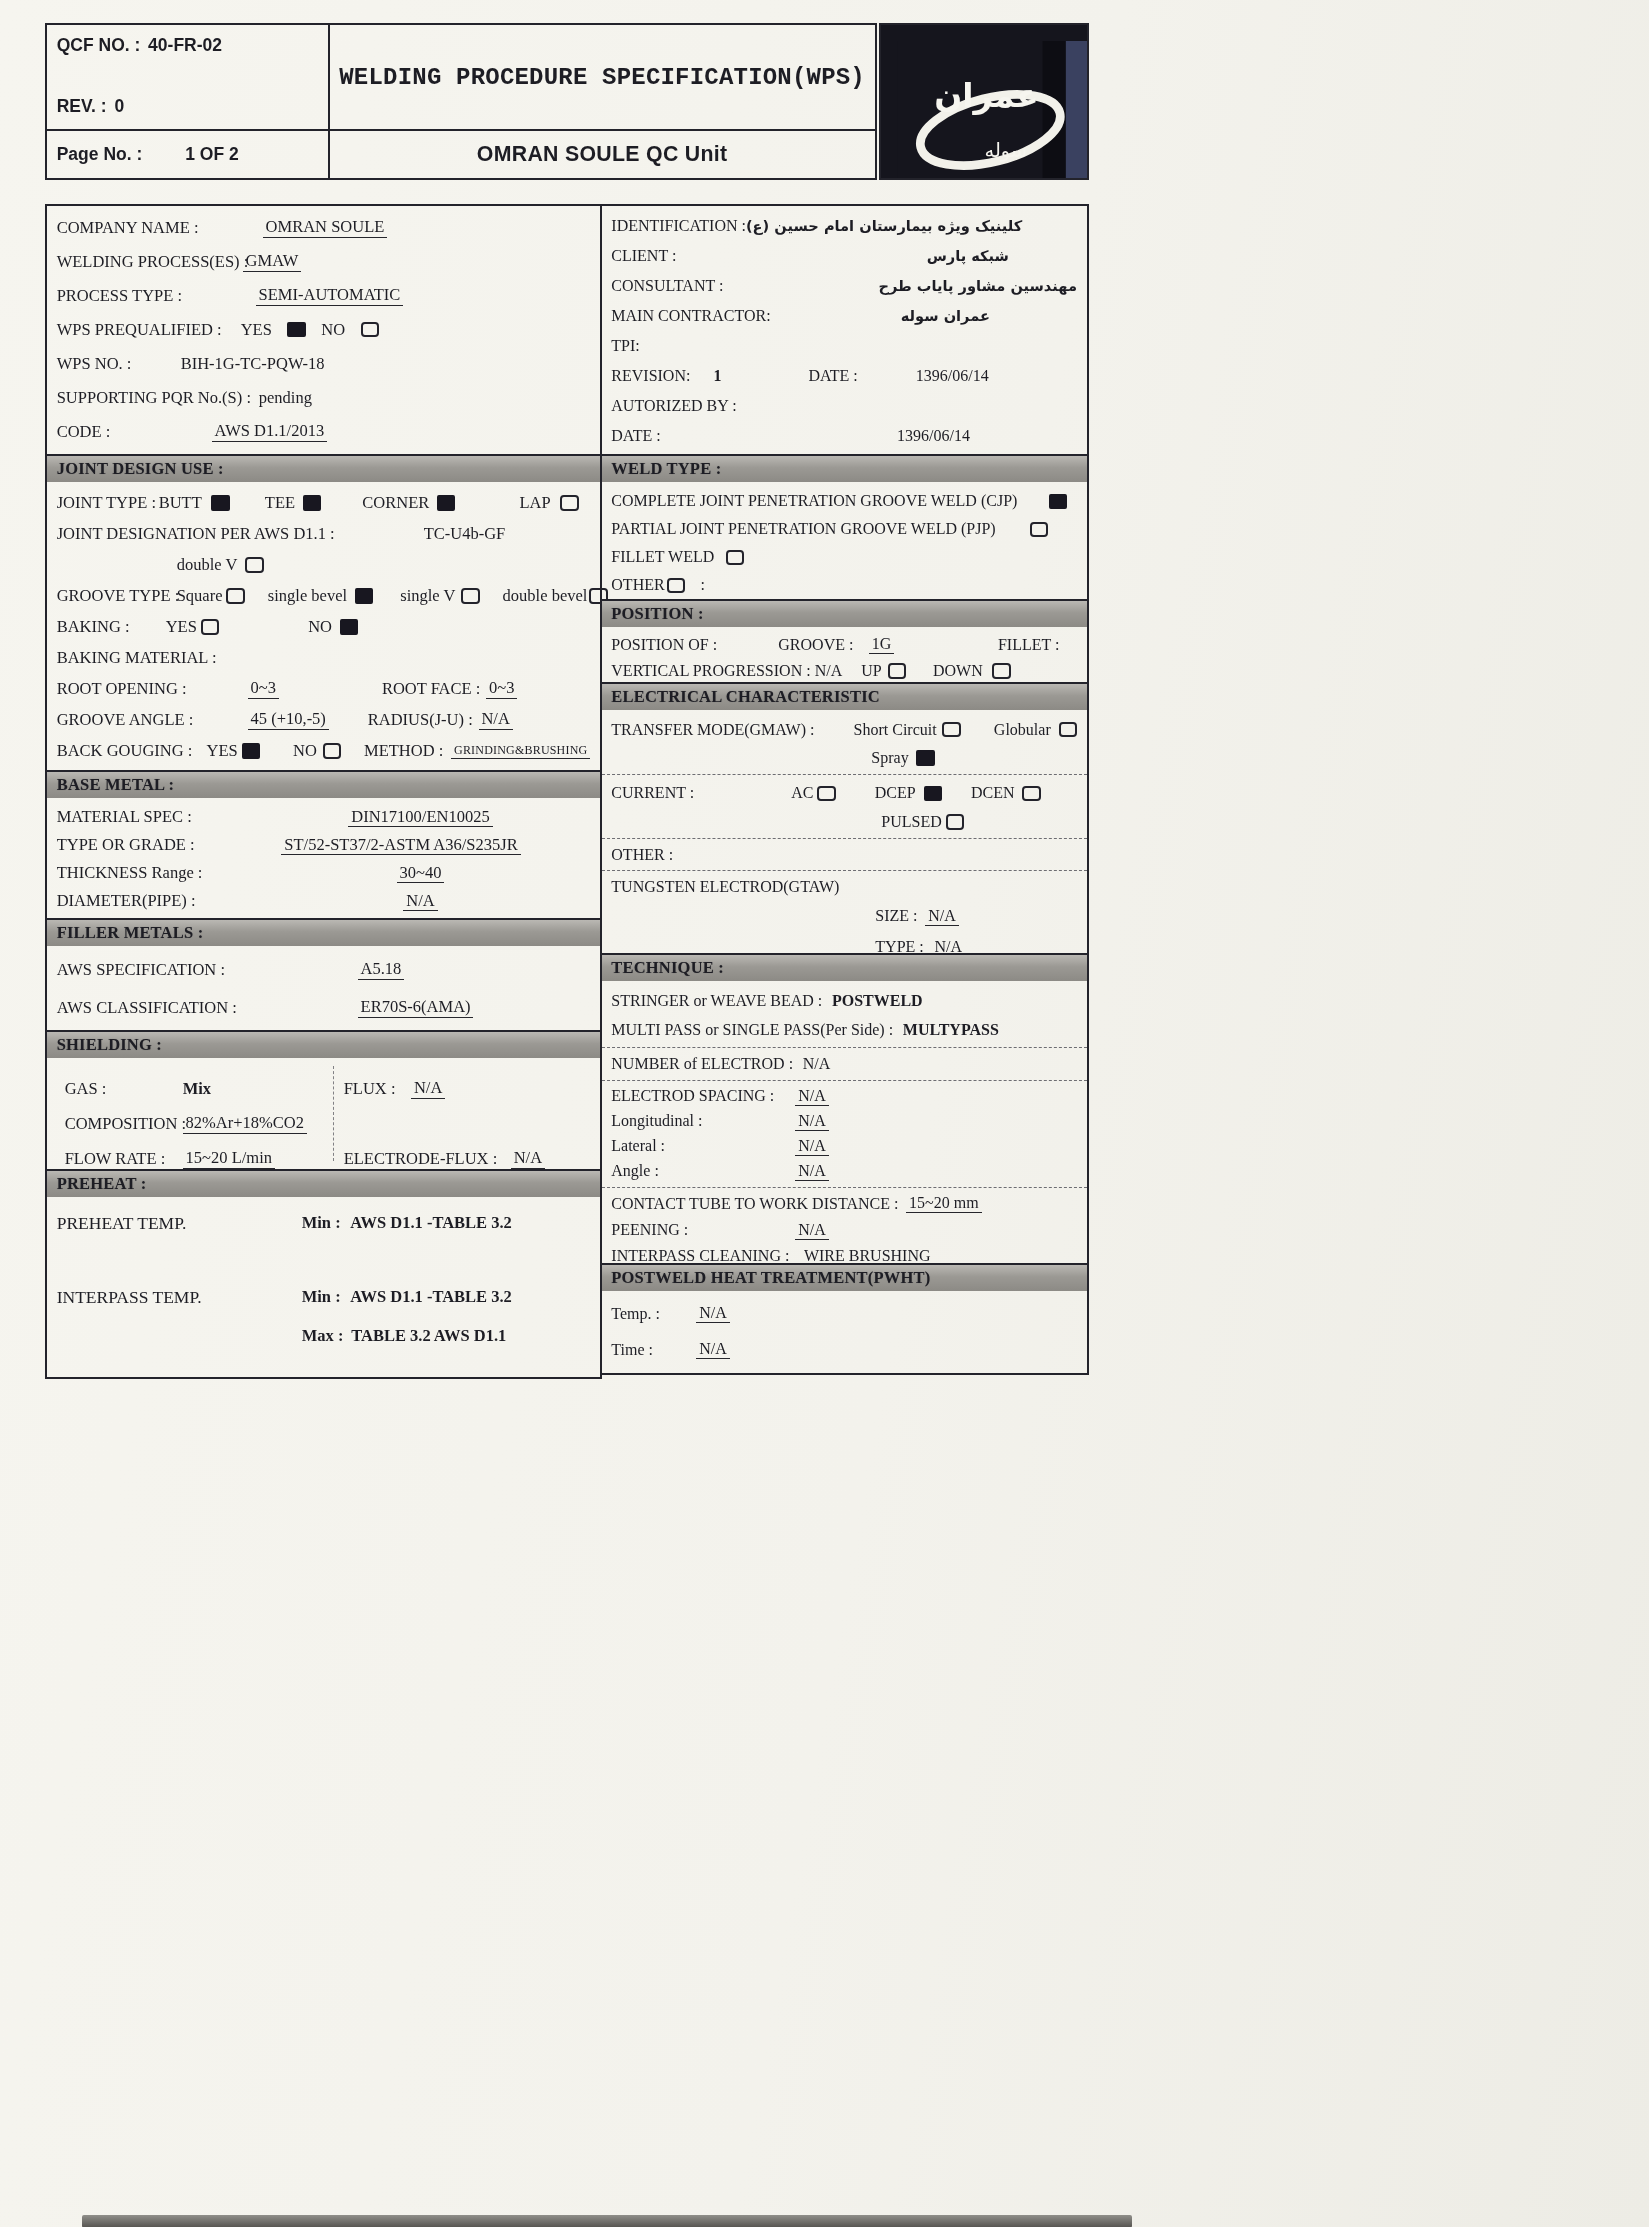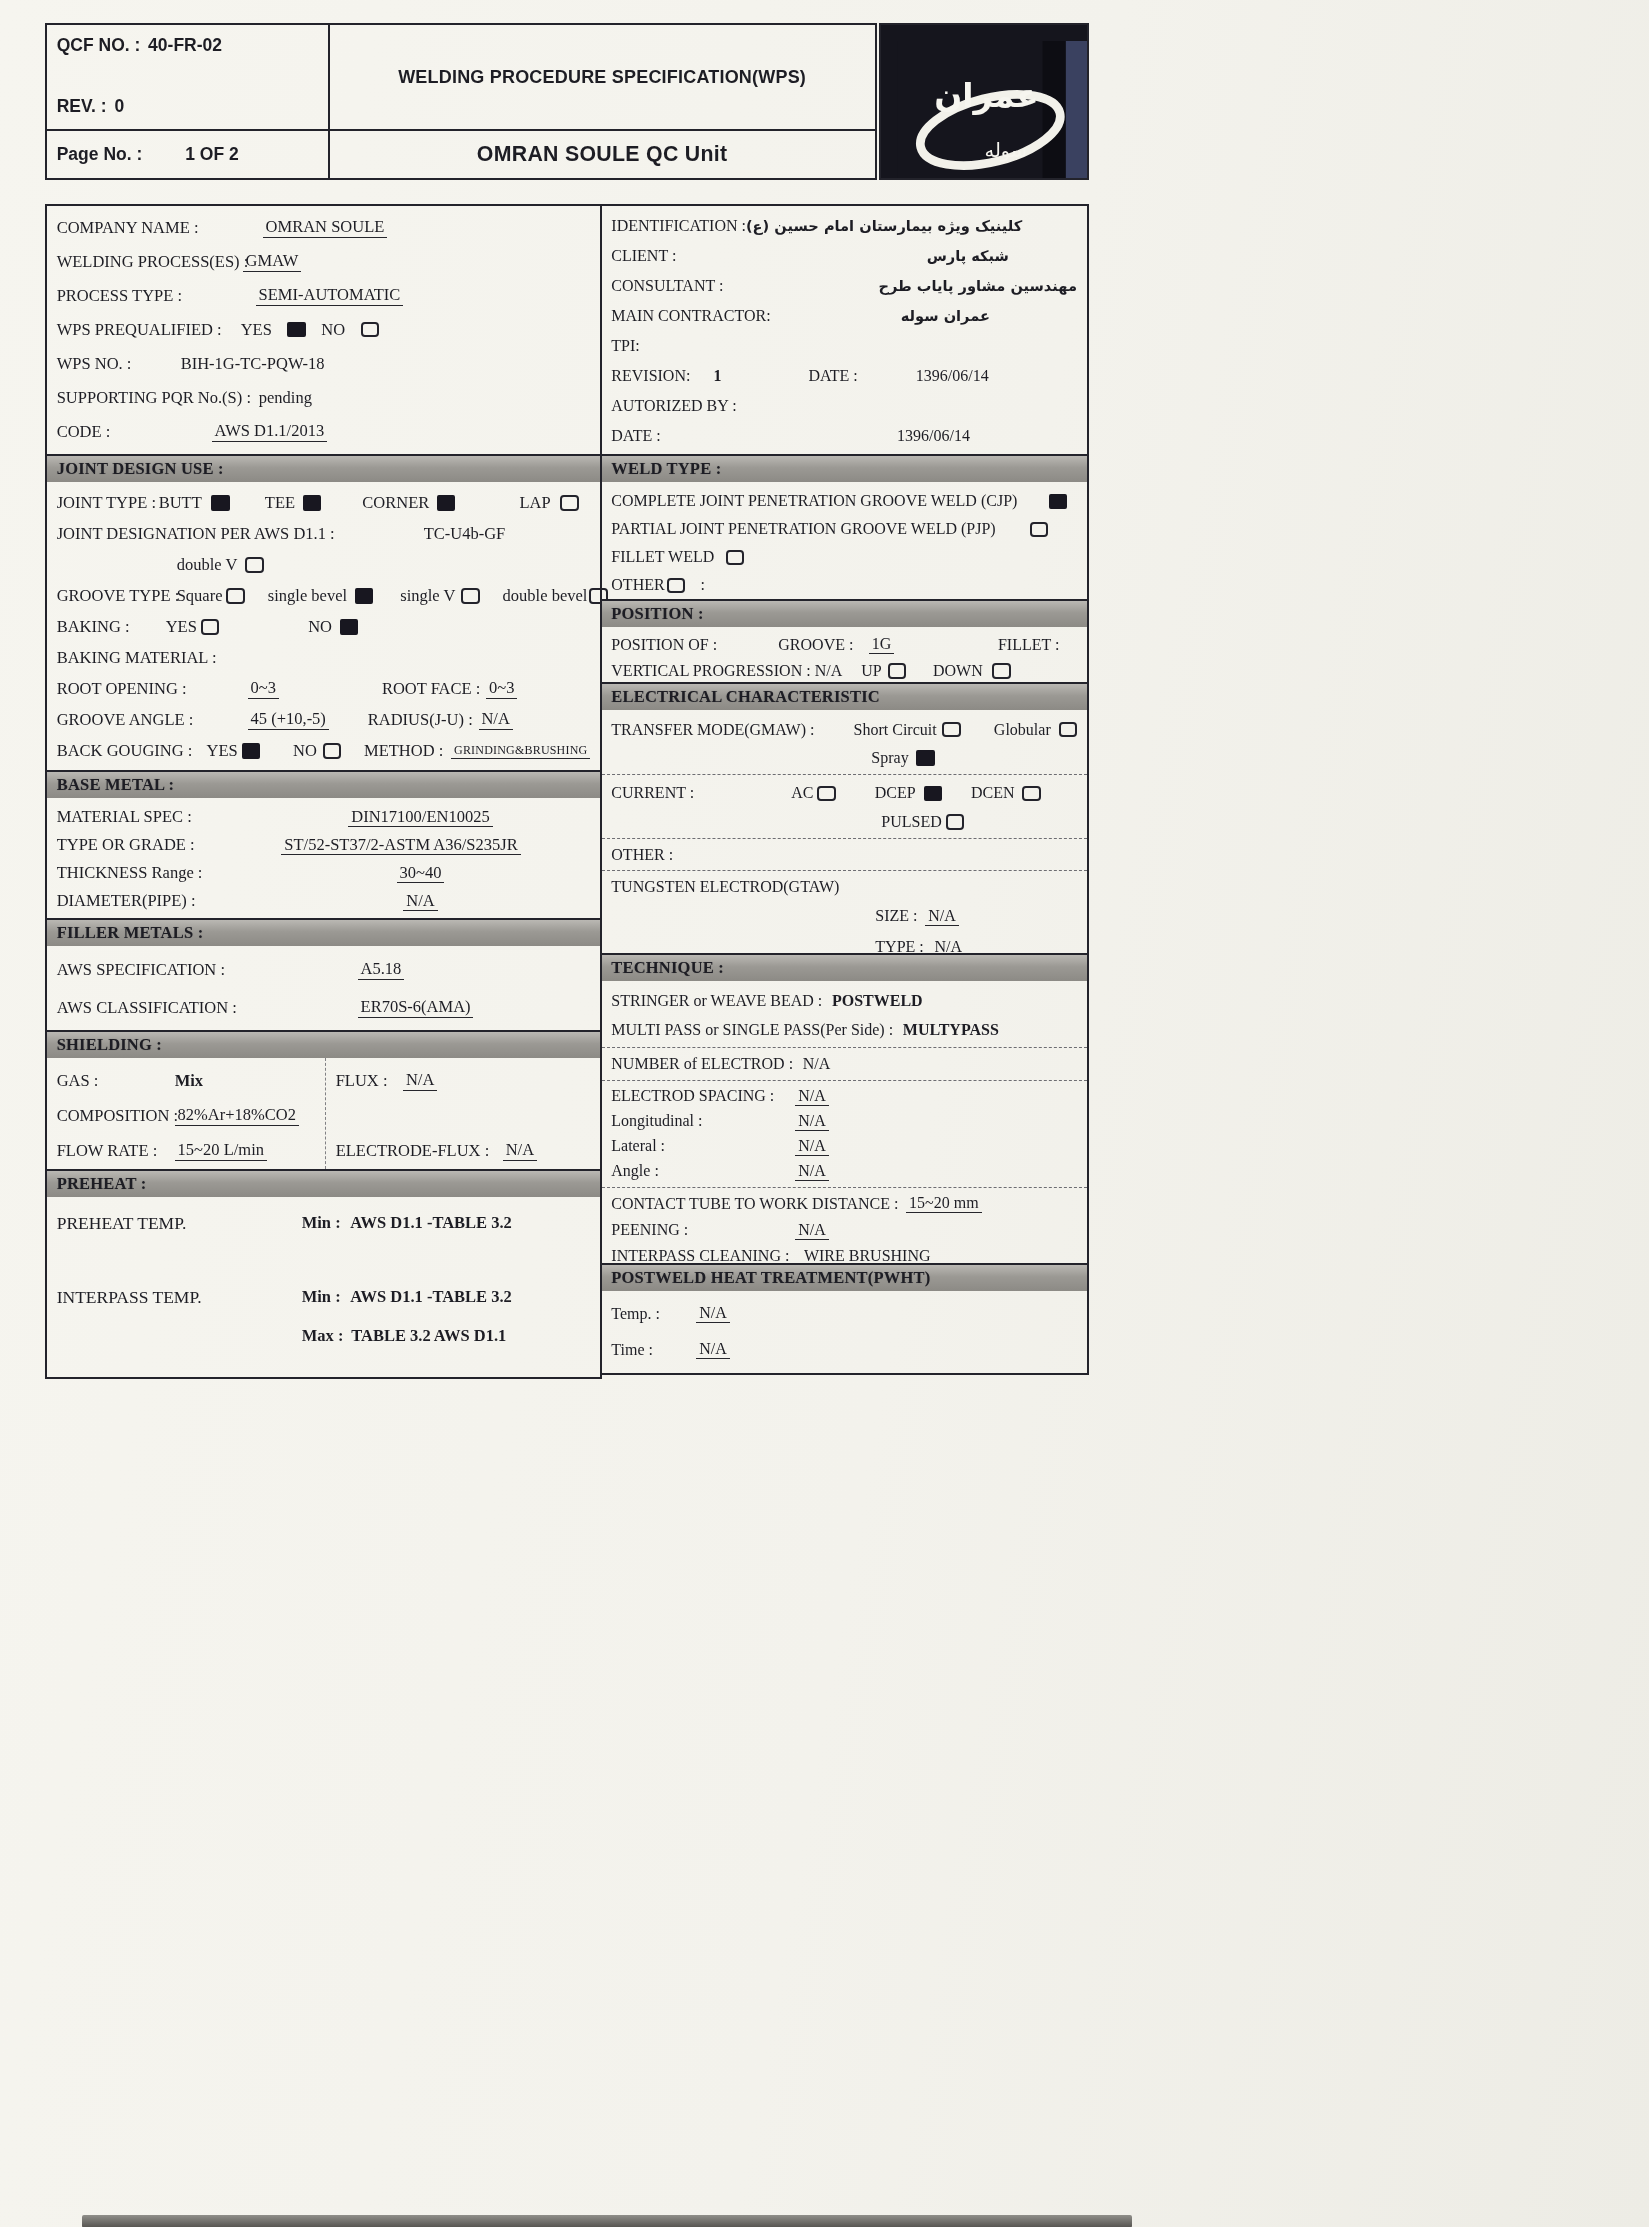--- a/index.html
+++ b/index.html
@@ -9,21 +9,21 @@
   .form{position:absolute;left:45px;top:23px;width:1046px}
   
   .hdr{display:flex;align-items:stretch;height:157px}
   .hbox{border:2.4px solid #23232b}
   .h-left{width:285px;display:flex;flex-direction:column;font-family:"Liberation Sans",sans-serif;font-weight:bold;font-size:17.5px}
   .h-left .top{flex:1;padding:9.7px 9.7px 11.6px 9.7px;display:flex;flex-direction:column;justify-content:space-between}
   .h-left .bot{height:49px;border-top:2.4px solid #23232b;display:flex;align-items:center;padding:0 9.7px}
   .h-mid{width:549px;margin-left:-2.4px;display:flex;flex-direction:column}
   .h-mid .top{flex:1;display:flex;align-items:center;justify-content:center}
   .h-mid .bot{height:49px;border-top:2.4px solid #23232b;display:flex;align-items:center;justify-content:center}
-  .title{font-family:Liberation Sans, sans-serif;font-weight:bold;font-size:18px;letter-spacing:0.2px}
+  .title{font-family:Liberation Mono, monospace;font-weight:bold;font-size:24px;letter-spacing:0.2px}
   .subtitle{font-family:"Liberation Sans",sans-serif;font-weight:bold;font-size:21.3px;letter-spacing:0.3px}
   .h-logo{width:210px;margin-left:1.9px;overflow:hidden;background:#15151d;padding:16px}
   
   .cols{display:flex;margin-top:7.8px;align-items:flex-start}
   .col{display:flex;flex-direction:column}
   .col-l{width:557px}
   .col-r{width:489px;margin-left:-2.4px}
   .sec{border:2.4px solid #23232b}
   .col .sec{margin-top:-2.4px}
   .col .sec:first-child{margin-top:16px}
@@ -41,21 +41,21 @@
   
   .gl .row{height:34px}
   .gr .row{height:30px;font-size:16px}
   .jd .row{height:31px}
   .wt .row{height:28px;font-size:16px}
   .pos .row{height:26px;font-size:16px}
   .ec .row{font-size:16px}
   .tq .row{font-size:16px}
   .bm .row{height:28px}
   .fmb .row{height:38px}
-  .shb{display:flex;padding:0}
+  .shb{display:flex;padding:8px}
   .shb .row{height:35px}
   .ph .row{font-size:16.5px}
   .pw .row{height:36px;font-size:16px}
   .scan-edge{position:absolute;left:82px;bottom:0;width:1050px;height:12.6px;background:linear-gradient(180deg,#85847f,#413f3c);opacity:.9;border-radius:1.9px}
 </style>
 </head>
 <body>
 
 <div class="paper">
   <div class="form">

